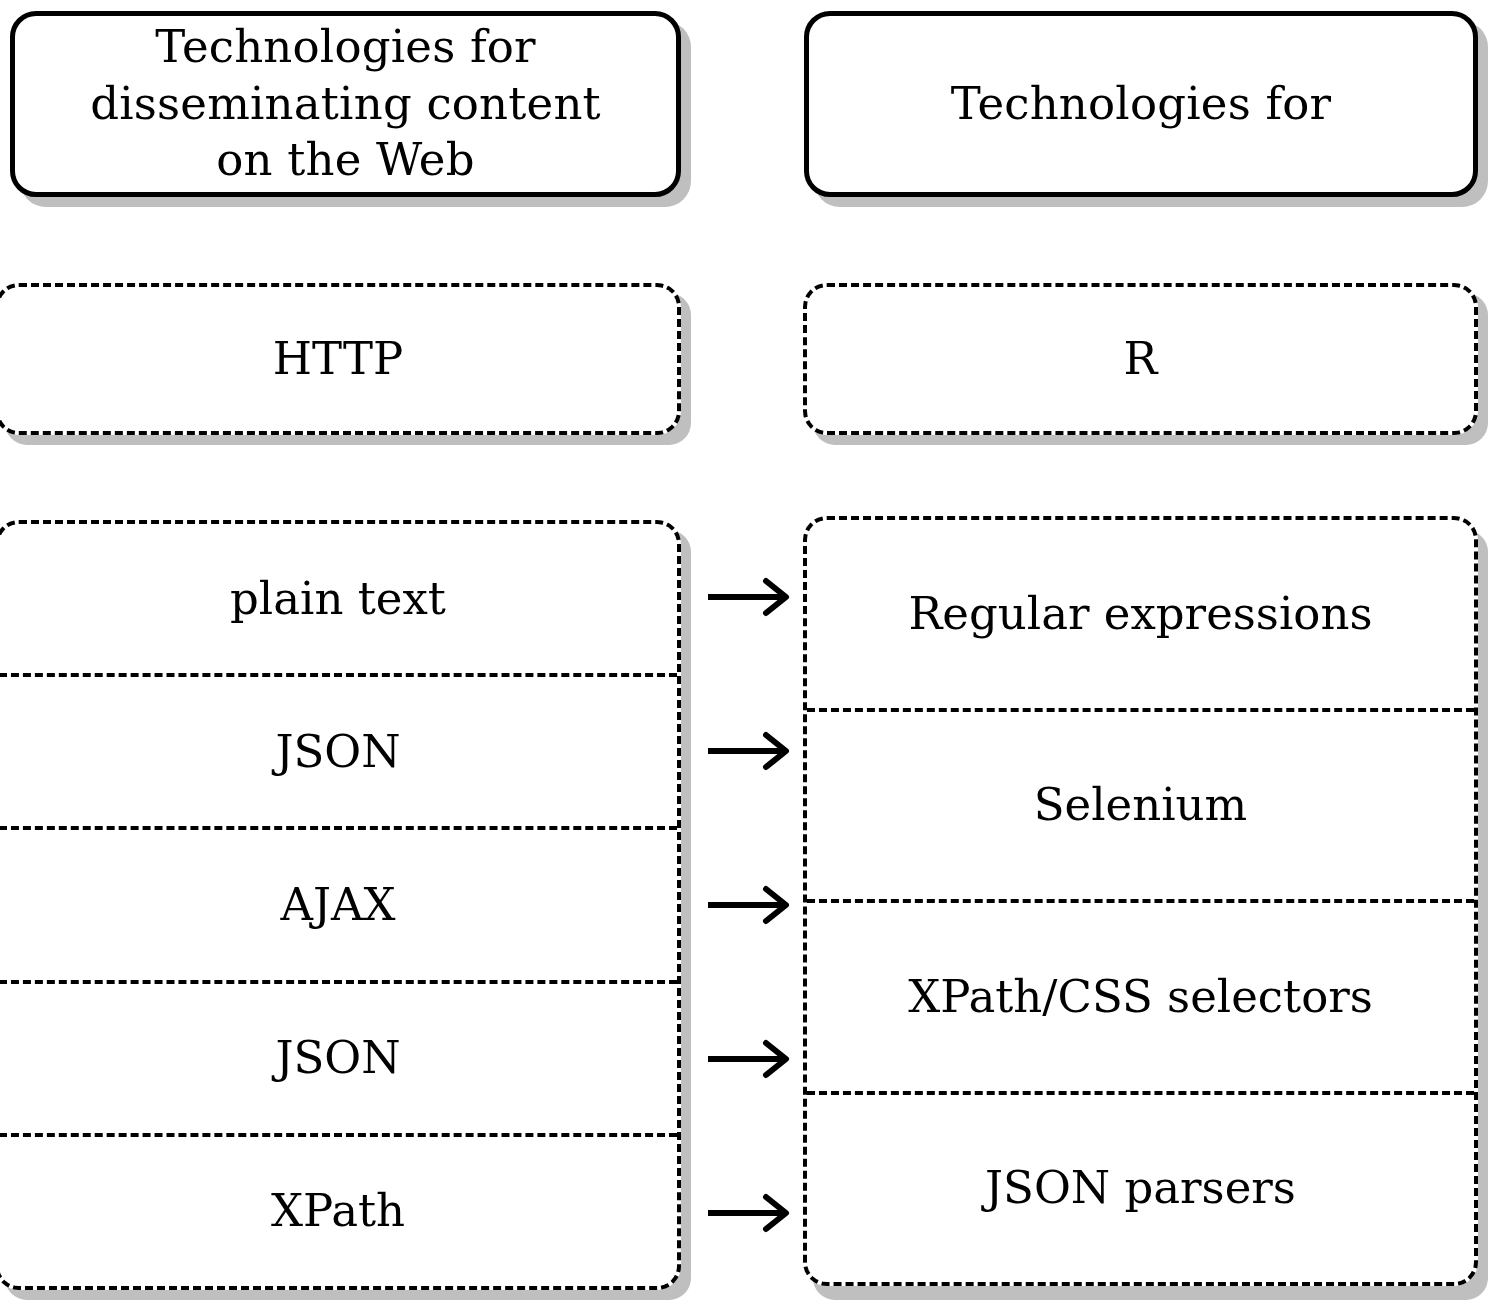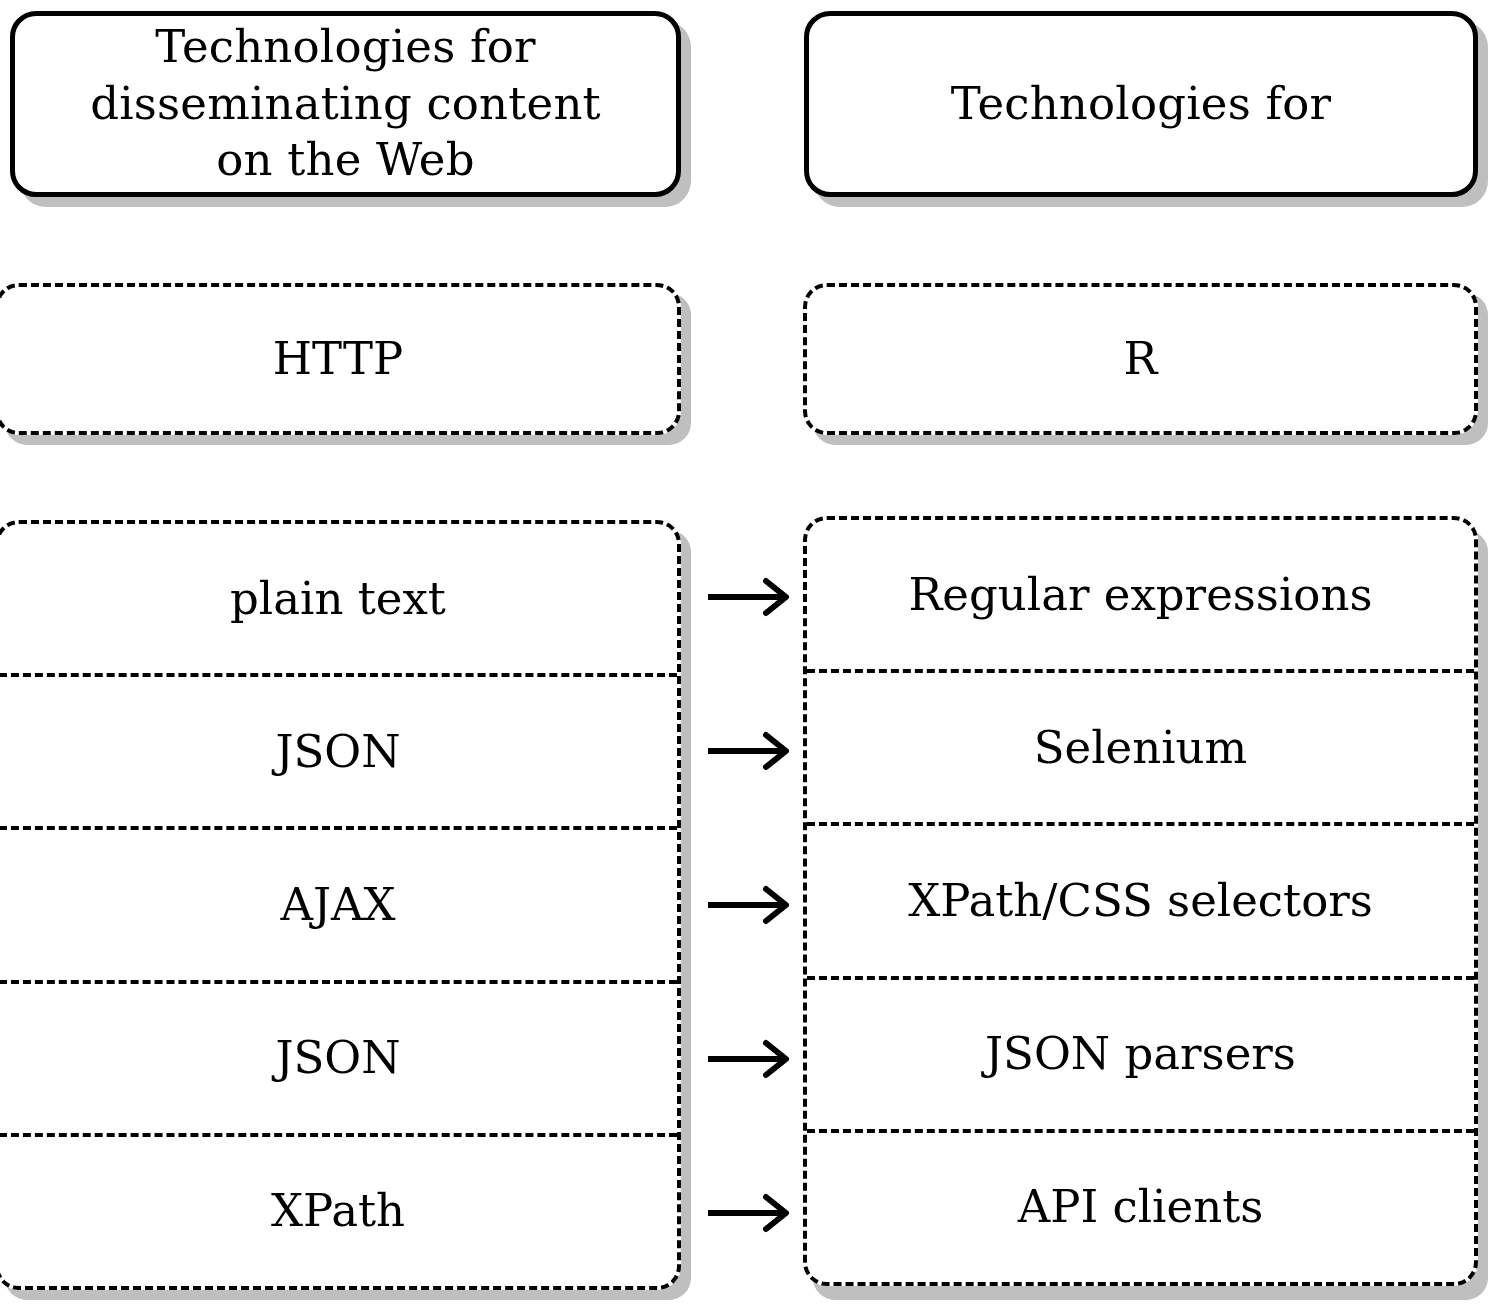--- a/index.html
+++ b/index.html
@@ -165,23 +165,20 @@
     </div>
     <div class="row">
       <div class="cell-label">Selenium</div>
     </div>
     <div class="row">
       <div class="cell-label">XPath/CSS selectors</div>
     </div>
     <div class="row">
       <div class="cell-label">JSON parsers</div>
     </div>
-    <div class="row">
-      <div class="cell-label">API clients</div>
-    </div>
   </div>
 
   <div class="arrows-layer" style="left:0; top:0; width:1494px; height:1308px;">
 
     <div class="arrow" style="left:706px; top:575px;">
       <svg width="88" height="44" viewBox="0 0 88 44" xmlns="http://www.w3.org/2000/svg">
         <line x1="2" y1="22" x2="76" y2="22" stroke="#000" stroke-width="6"></line>
         <polyline points="60,6 80,22 60,38" fill="none" stroke="#000" stroke-width="6" stroke-linecap="round" stroke-linejoin="round"></polyline>
       </svg>
     </div>

